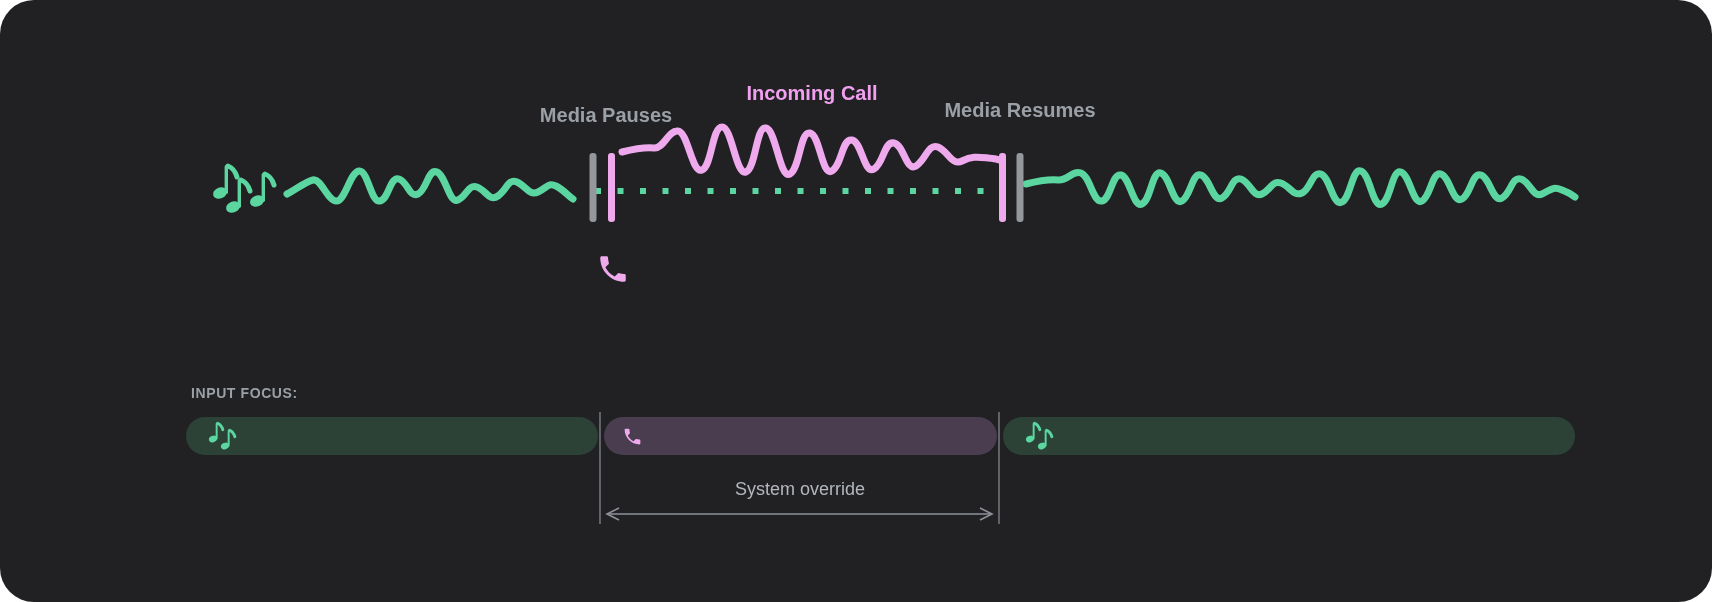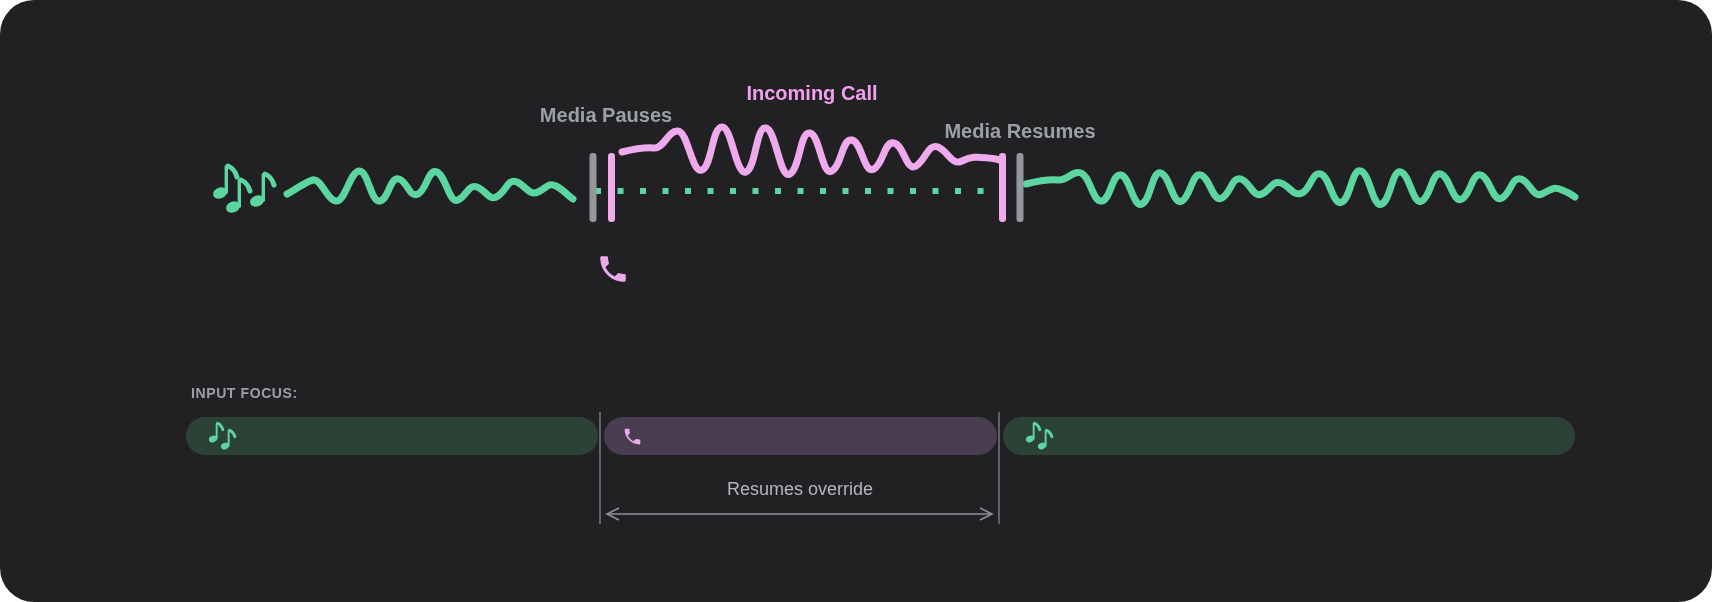--- a/index.html
+++ b/index.html
@@ -3,21 +3,21 @@
 <meta charset="utf-8">
 <style>
   html,body{margin:0;padding:0;background:#ffffff;}
   .canvas{position:relative;width:1712px;height:602px;font-family:"Liberation Sans",sans-serif;}
   .card{position:absolute;inset:0;background:var(--card_bg);border-radius:34px;overflow:hidden;}
   .abs{position:absolute;}
   .label{position:absolute;transform:translateX(-50%);font-size:20px;font-weight:700;color:var(--label_gray);white-space:nowrap;}
   .label.pink{color:var(--call_pink_text);}
   .media-pauses{left:606px;top:104px;}
   .incoming-call{left:812px;top:82px;}
-  .media-resumes{left:1020px;top:120px;}
+  .media-resumes{left:1020px;top:99px;}
   .input-focus-label{position:absolute;left:191px;top:385px;font-size:14px;font-weight:700;letter-spacing:.6px;color:var(--label_gray);}
   .pill{position:absolute;top:417px;height:38px;border-radius:19px;display:flex;align-items:center;padding-left:18px;box-sizing:border-box;}
   .pill-media{background:var(--media_green_dark);}
   .pill-call{background:var(--call_purple_dark);}
   .pill-1{left:186px;width:412px;}
   .pill-2{left:604px;width:393px;}
   .pill-3{left:1003px;width:572px;}
   .override-label{position:absolute;left:800px;top:479px;transform:translateX(-50%);font-size:18px;color:var(--override_gray);white-space:nowrap;}
   .scene{position:absolute;left:0;top:0;}
   .stroke-green{stroke:var(--media_green);}
@@ -98,16 +98,16 @@
       </svg>
     </div>
 
     <div class="pill pill-media pill-3">
       <svg width="36" height="32" viewBox="0 0 36 32">
         <use href="#eighth-note" transform="translate(9,19) scale(0.58)"></use>
         <use href="#eighth-note" transform="translate(21,26) scale(0.58)"></use>
       </svg>
     </div>
 
-    <div class="override-label">Resumes override</div>
+    <div class="override-label">System override</div>
 
   </div>
 </div>
 
 </body></html>

